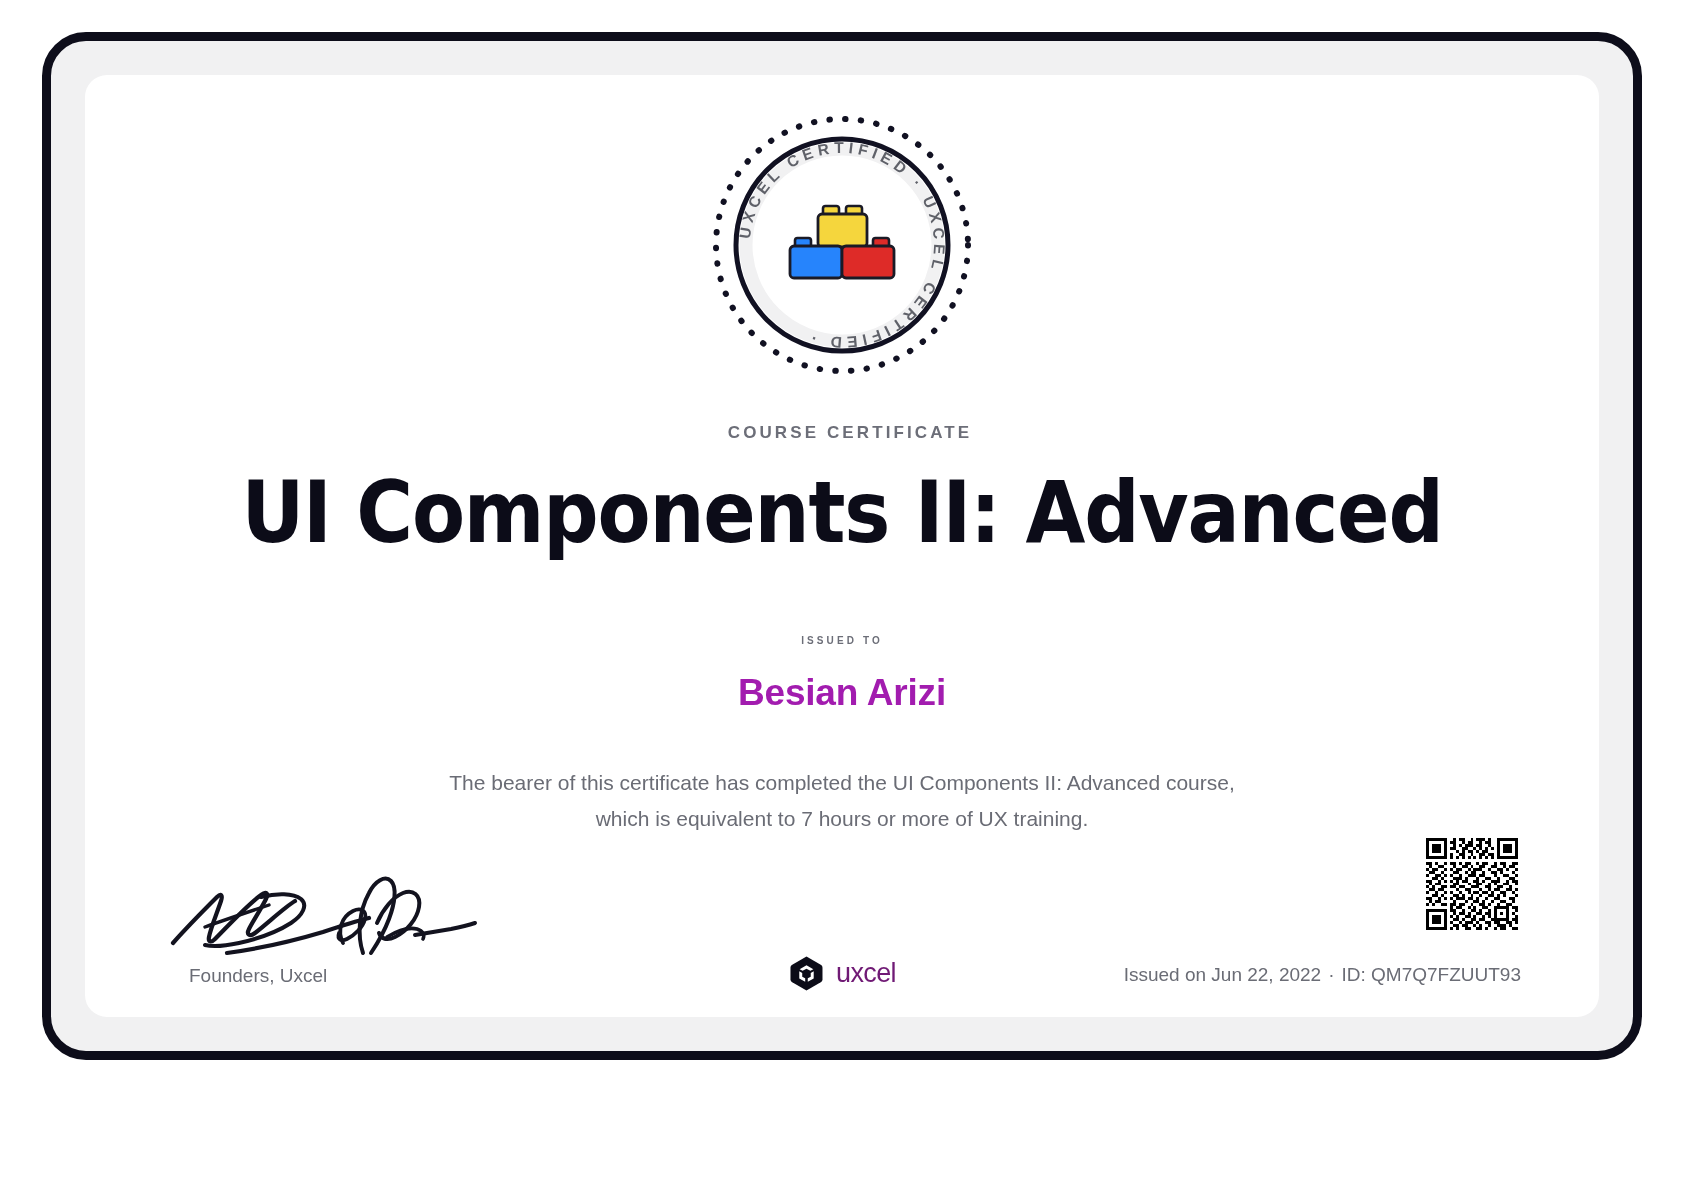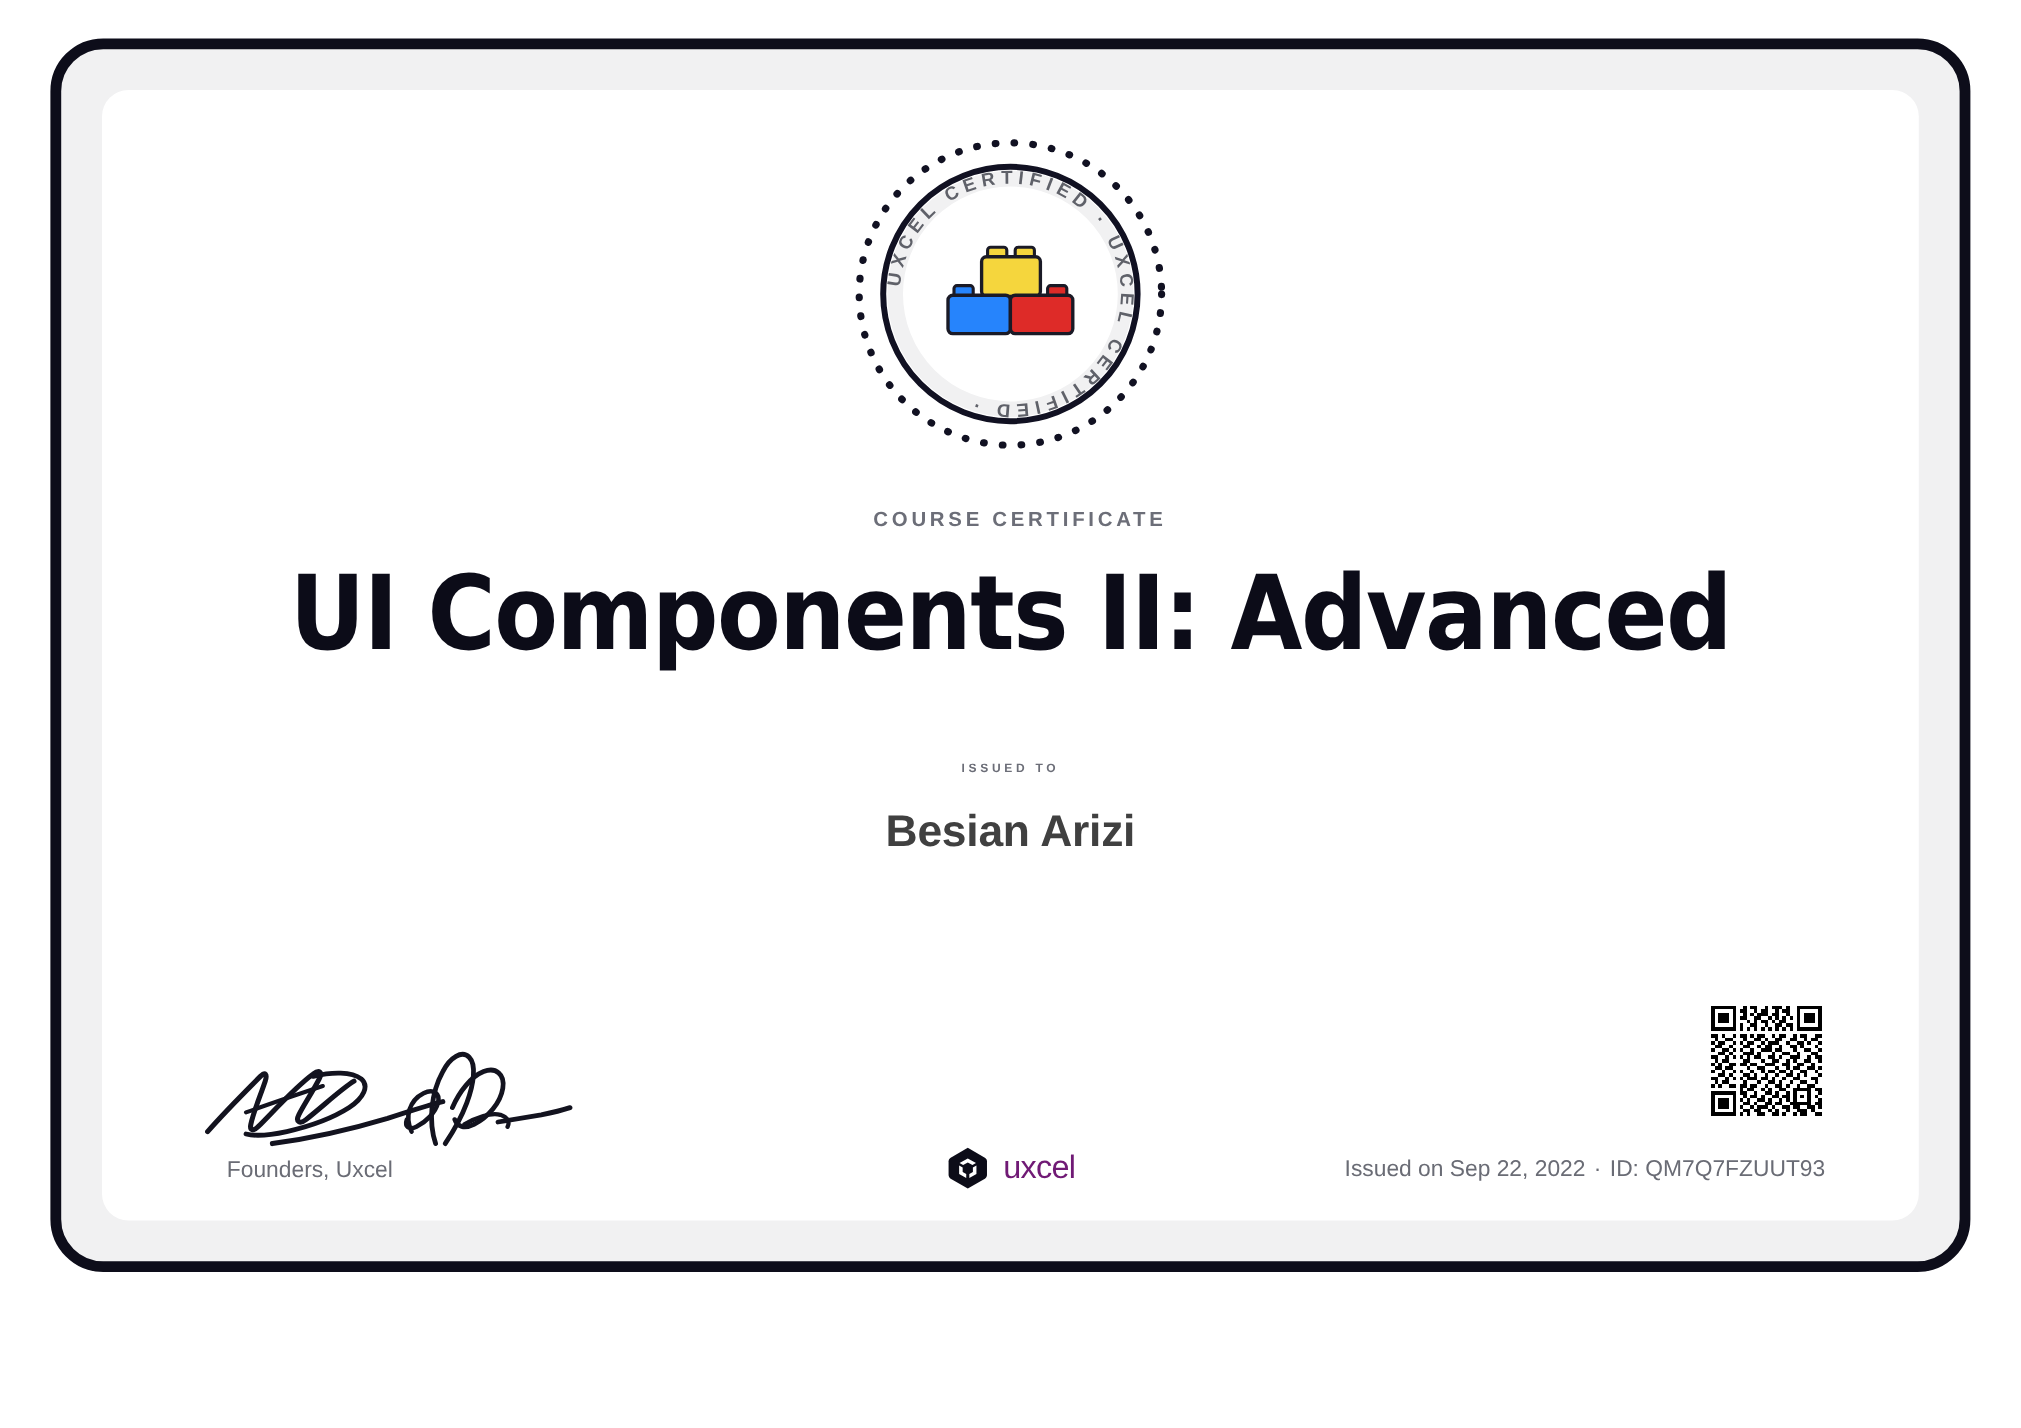--- a/index.html
+++ b/index.html
@@ -99,21 +99,21 @@
   }
 
   .recipient {
     position: absolute;
     left: 0; right: 0;
     top: 597px;
     text-align: center;
     font-size: 37px;
     font-weight: 700;
     letter-spacing: -0.2px;
-    color: #404040;
+    color: #a21caf;
   }
 
   .blurb {
     position: absolute;
     left: 50%;
     transform: translateX(-50%);
     top: 690px;
     width: 800px;
     text-align: center;
     font-size: 21px;
@@ -220,20 +220,21 @@
       </div>
 
       <div class="eyebrow">COURSE CERTIFICATE</div>
 
       <h1 class="course-title">UI Components II: Advanced</h1>
 
       <div class="issued-label">ISSUED TO</div>
 
       <div class="recipient">Besian Arizi</div>
 
+      <p class="blurb">The bearer of this certificate has completed the UI Components II: Advanced course, which is equivalent to 7 hours or more of UX training.</p>
 
       <div class="sig-block">
         <svg width="330" height="130" viewBox="0 0 330 130" xmlns="http://www.w3.org/2000/svg">
           <g fill="none" stroke="#13131f" stroke-linecap="round" stroke-linejoin="round">
 
             <path d="M8 112 C22 96 38 80 52 66 C56 62 58 64 56 70 C52 82 46 96 44 106
                      C43 111 46 112 50 108 C64 94 82 74 96 64 C101 60 104 62 101 68
                      C96 78 88 90 84 98 C81 104 85 106 90 102 C104 91 120 76 130 70" stroke-width="4.2"></path>
             <path d="M40 96 C62 88 86 80 104 74" stroke-width="3.4"></path>
             <path d="M96 66 C112 62 128 62 136 68 C143 74 138 84 126 92
@@ -324,18 +325,18 @@
             <path d="M9 27h1v1h-1zM11 27h1v1h-1zM14 27h2v1h-2zM17 27h1v1h-1zM20 27h1v1h-1zM22 27h1v1h-1zM31 27h1v1h-1z"></path>
             <path d="M10 28h2v1h-2zM13 28h1v1h-1zM16 28h2v1h-2zM19 28h2v1h-2zM23 28h1v1h-1zM30 28h2v1h-2z"></path>
             <path d="M9 29h1v1h-1zM12 29h1v1h-1zM14 29h3v1h-3zM18 29h1v1h-1zM21 29h2v1h-2zM24 29h2v1h-2zM28 29h2v1h-2zM31 29h1v1h-1z"></path>
             <path d="M10 30h2v1h-2zM13 30h2v1h-2zM17 30h1v1h-1zM19 30h1v1h-1zM22 30h1v1h-1zM25 30h3v1h-3zM29 30h1v1h-1z"></path>
             <path d="M9 31h1v1h-1zM11 31h1v1h-1zM14 31h2v1h-2zM18 31h2v1h-2zM21 31h1v1h-1zM24 31h1v1h-1zM26 31h2v1h-2zM30 31h2v1h-2z"></path>
           </g>
         </svg>
       </div>
 
       <div class="meta">
-        <span>Issued on Sep 22, 2022</span><span class="dot">·</span><span>ID: QM7Q7FZUUT93</span>
+        <span>Issued on Jun 22, 2022</span><span class="dot">·</span><span>ID: QM7Q7FZUUT93</span>
       </div>
 
     </div>
   </div>
 </div>
 
 </body></html>

